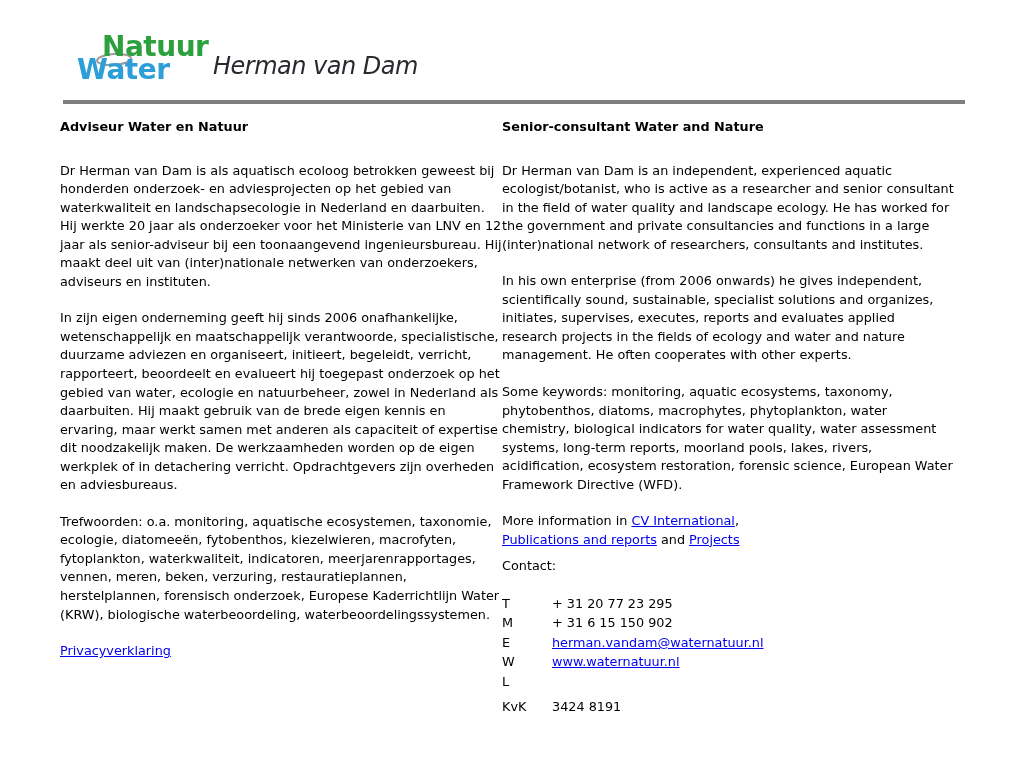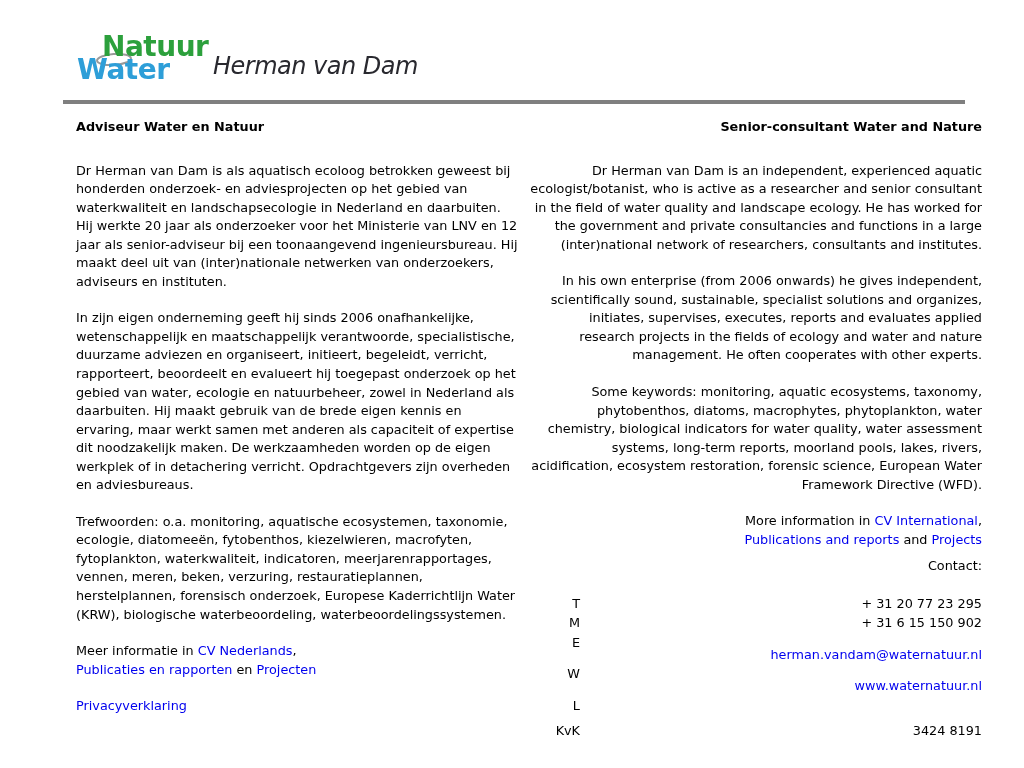--- a/index.html
+++ b/index.html
@@ -47,36 +47,36 @@
     color: var(--name-dark, #29292F); line-height: 1;
   }
   .rule {
     position: absolute; left: 63px; top: 100px;
     width: 902px; height: 4px;
     background: var(--divider, #7F7F7F);
   }
 
   
   .columns {
-    position: absolute; left: 76px; top: 113px;
+    position: absolute; left: 60px; top: 113px;
     width: 902px;
-    display: flex; gap: 12px;
+    display: flex; gap: 0;
   }
   .col-left  { width: 442px; flex: 0 0 442px; }
-  .col-right { width: 452px; flex: 0 0 452px; text-align: right; }
+  .col-right { width: 452px; flex: 0 0 452px; }
 
   h2.col-heading {
     font-size: 12.8px; font-weight: 700;
     margin: 5px 0 25px 0;
   }
   p { margin: 18px 0; }
   .link {
     color: var(--link, #0000EE);
+    text-decoration: underline;
     cursor: pointer;
-    margin-top: 12px;
   }
 
   
   .more { margin: 18px 0 8px 0; }
   .contact-heading { margin: 0 0 18px 0; }
   .address { margin: 0 0 13px 0; }
   .contact-table { line-height: 19.5px; }
   .contact-row { display: flex; }
   .c-label { width: 50px; flex: 0 0 50px; }
   .c-value { flex: 1; }
@@ -99,27 +99,20 @@
     <div class="rule"></div>
   </div>
 
   <div class="columns">
 
     <section class="col-left">
       <h2 class="col-heading">Adviseur Water en Natuur</h2>
       <p>Dr Herman van Dam is als aquatisch ecoloog betrokken geweest bij honderden onderzoek- en adviesprojecten op het gebied van waterkwaliteit en landschapsecologie in Nederland en daarbuiten. Hij werkte 20 jaar als onderzoeker voor het Ministerie van LNV en 12 jaar als senior-adviseur bij een toonaangevend ingenieursbureau. Hij maakt deel uit van (inter)nationale netwerken van onderzoekers, adviseurs en instituten.</p>
       <p>In zijn eigen onderneming geeft hij sinds 2006 onafhankelijke, wetenschappelijk en maatschappelijk verantwoorde, specialistische, duurzame adviezen en organiseert, initieert, begeleidt, verricht, rapporteert, beoordeelt en evalueert hij toegepast onderzoek op het gebied van water, ecologie en natuurbeheer, zowel in Nederland als daarbuiten. Hij maakt gebruik van de brede eigen kennis en ervaring, maar werkt samen met anderen als capaciteit of expertise dit noodzakelijk maken. De werkzaamheden worden op de eigen werkplek of in detachering verricht. Opdrachtgevers zijn overheden en adviesbureaus.</p>
       <p>Trefwoorden: o.a. monitoring, aquatische ecosystemen, taxonomie, ecologie, diatomeeën, fytobenthos, kiezelwieren, macrofyten, fytoplankton, waterkwaliteit, indicatoren, meerjarenrapportages, vennen, meren, beken, verzuring, restauratieplannen, herstelplannen, forensisch onderzoek, Europese Kaderrichtlijn Water (KRW), biologische waterbeoordeling, waterbeoordelingssystemen.</p>
-      <p class="more">
-        <span>Meer informatie in</span>
-        <a class="link">CV Nederlands</a><span>,</span><br>
-        <a class="link">Publicaties en rapporten</a>
-        <span>en</span>
-        <a class="link">Projecten</a>
-      </p>
       <p>
         <a class="link">Privacyverklaring</a>
       </p>
     </section>
 
     <section class="col-right">
       <h2 class="col-heading">Senior-consultant Water and Nature</h2>
       <p>Dr Herman van Dam is an independent, experienced aquatic ecologist/botanist, who is active as a researcher and senior consultant in the field of water quality and landscape ecology. He has worked for the government and private consultancies and functions in a large (inter)national network of researchers, consultants and institutes.</p>
       <p>In his own enterprise (from 2006 onwards) he gives independent, scientifically sound, sustainable, specialist solutions and organizes, initiates, supervises, executes, reports and evaluates applied research projects in the fields of ecology and water and nature management. He often cooperates with other experts.</p>
       <p>Some keywords: monitoring, aquatic ecosystems, taxonomy, phytobenthos, diatoms, macrophytes, phytoplankton, water chemistry, biological indicators for water quality, water assessment systems, long-term reports, moorland pools, lakes, rivers, acidification, ecosystem restoration, forensic science, European Water Framework Directive (WFD).</p>

